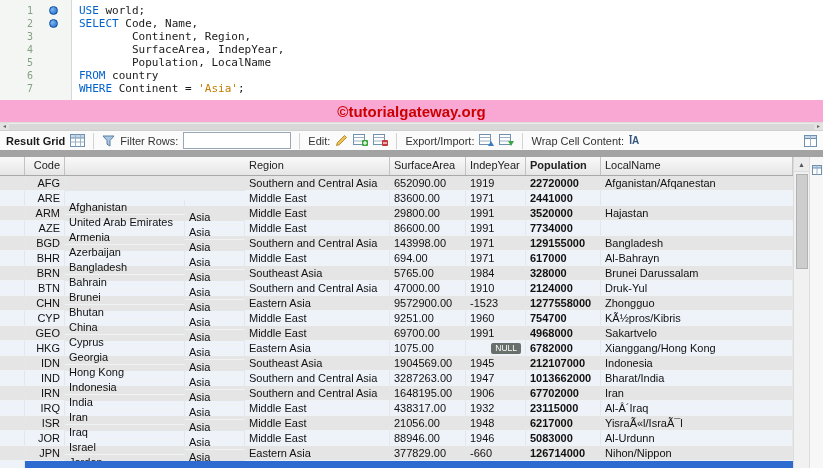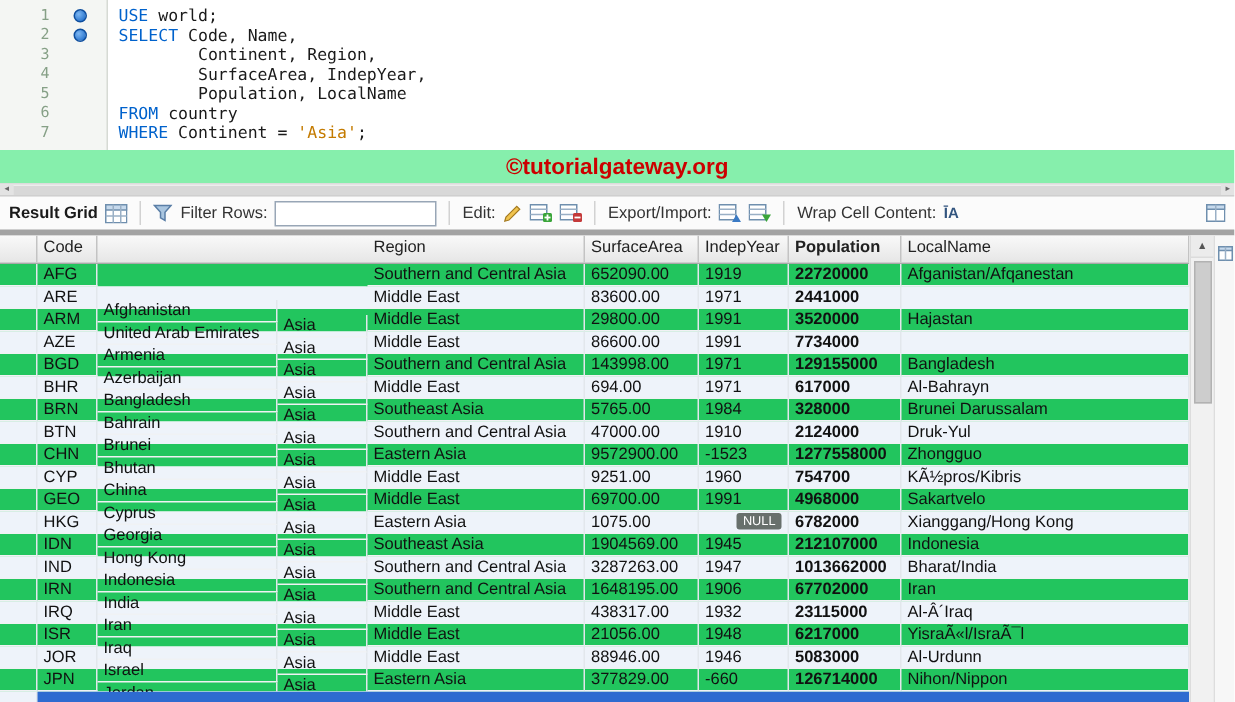--- a/index.html
+++ b/index.html
@@ -18,58 +18,58 @@
   .bp { position:absolute; left:11px; top:2px; width:9px; height:9px; border-radius:50%;
         background:radial-gradient(circle at 35% 35%, #7db7f2, #1464c4);
         border:1px solid #0d4e9e; }
   .ed-code { padding-left:7px; white-space:pre; color:#1a1a1a; }
   .tok-kw { color:#0062cc; }
   .tok-str { color:#c47b00; }
   .tok-pl { color:#1a1a1a;margin-top:42px; }
 
   
   .watermark { height:22px; display:flex; align-items:center; justify-content:center;
-               color:#cc0000; font-weight:bold; font-size:15px; background:#86efac; }
+               color:#cc0000; font-weight:bold; font-size:15px; background:#f9a8d4; }
 
   
   .hscroll { position:relative; height:9px; background:#ededed;
              border-top:1px solid #dcdcdc; border-bottom:1px solid #cfcfcf; }
   .hs-left,.hs-right { position:absolute; top:0; width:9px; height:7px; font-size:6px;
                        color:#666; text-align:center; line-height:7px; background:#e3e3e3; }
   .hs-left { left:0; } .hs-right { right:0; }
   .hs-thumb { position:absolute; left:9px; right:9px; top:1px; height:6px; background:#d8d8d8; }
 
   
   .toolbar { height:26px; display:flex; align-items:center; background:#fbfbfb;
-             border-bottom:4px solid #a3a3a3; padding:0 6px; font-size:11px;
+             border-bottom:7px solid #a3a3a3; padding:0 6px; font-size:11px;
              color:#333; gap:5px; }
   .tb-bold { font-weight:bold; color:#1a1a1a; }
   .tb-sep { width:1px; height:16px; background:#d2d2d2; margin:0 3px; }
   .tb-icon { display:inline-flex; align-items:center; justify-content:center; height:18px; }
   .filter-input { width:108px; height:17px; border:1px solid #98a6b6; background:#fff;
                   font-size:11px; padding:0 3px; font-family:"Liberation Sans",sans-serif; }
   .wrap-ic { font-size:10px; font-weight:bold; color:#33557f; }
   .tb-right { margin-left:auto; display:flex; gap:4px; }
 
   
   .grid-section { display:flex; height:311px; }
   .table-area { width:793px; display:flex; flex-direction:column; overflow:hidden; }
   .grid-header { display:flex; height:19px;
                  background:linear-gradient(#f9f9f9,#e6e6e6);
                  border-bottom:1px solid #a9a9a9; }
   .hcell { border-right:1px solid #c3c3c3; font-size:11px; color:#222;
            padding:2px 4px 0 4px; white-space:nowrap; overflow:hidden; }
   .grid-body { flex:1; overflow:hidden; }
-  .grid-row { display:flex; height:15px; background:#22c55e; }
+  .grid-row { display:flex; height:15px; background:#e5e5e5; }
   .grid-row:nth-child(even) { background:#eef3fa; }
   .cell { height:15px; line-height:14px; font-size:11px; color:#111;
           padding:0 4px; border-right:1px solid #e2e7ec; border-bottom:1px solid #f0f2f4;
           white-space:nowrap; overflow:hidden; }
   .cm { width:25px; }
-  .c0 { width:40px; } .c1 { width:120px;margin-top:24px; } .c2 { width:60px;margin-top:34px; } .c3 { width:145px; }
+  .c0 { width:40px;text-align:right; } .c1 { width:120px;margin-top:24px; } .c2 { width:60px;margin-top:34px; } .c3 { width:145px; }
   .c4 { width:76px; } .c5 { width:60px; } .c6 { width:75px;font-weight:bold; } .c7 { flex:1; }
   .num { text-align:left; }
   .nullc { text-align:right; }
   .null-badge { display:inline-block; background:#68706c; color:#fff; font-size:8.5px;
                 line-height:11px; padding:0 4px; border-radius:2px; vertical-align:1px; }
   .grid-row.partial { height:7px; overflow:hidden; }
   .psel { background:#2e6bd0; border:none; }
 
   
   .vscroll { width:16px; background:#f1f1f1; border-left:1px solid #dcdcdc;

